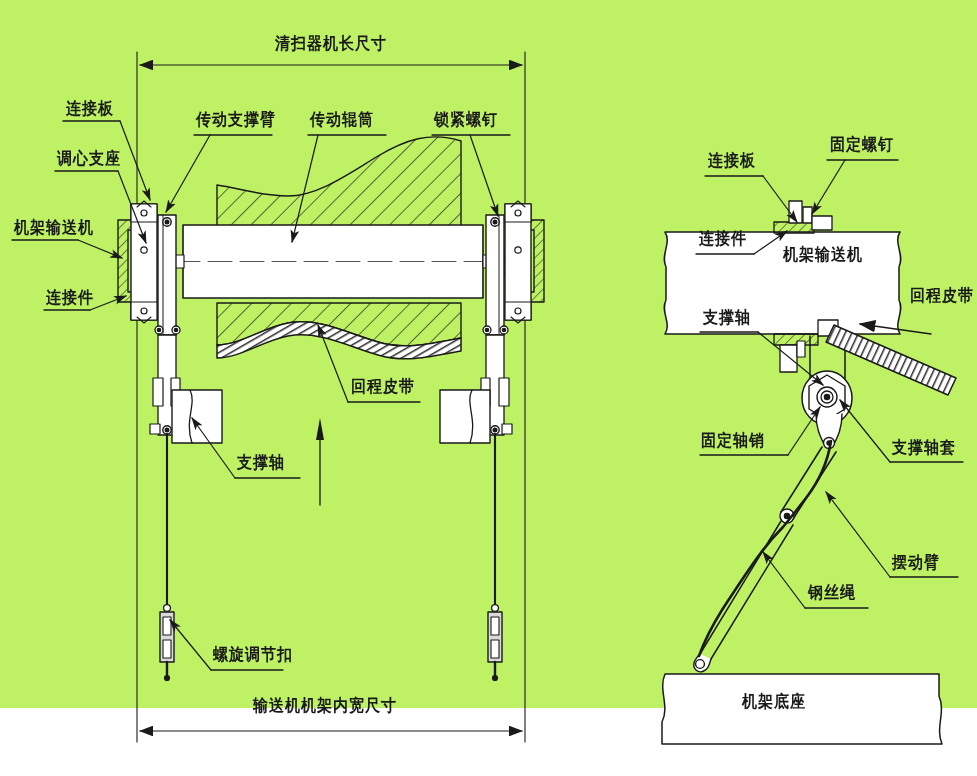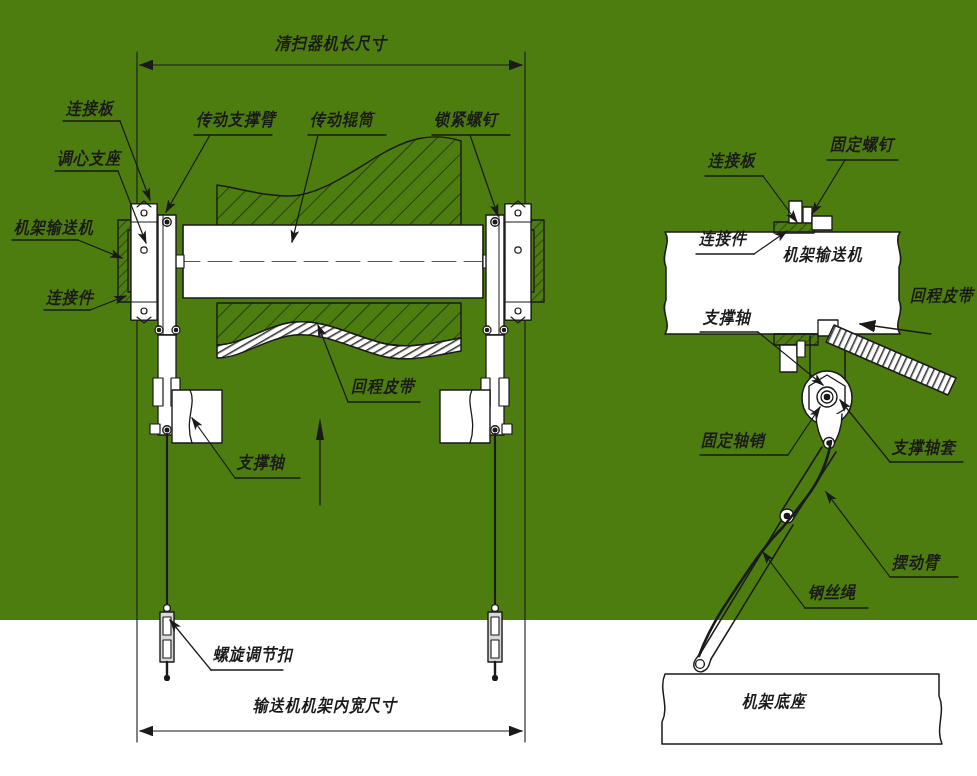--- a/index.html
+++ b/index.html
@@ -1,21 +1,21 @@
 <!DOCTYPE html>
 <html><head>
 <meta charset="utf-8">
 <style>
   html,body{margin:0;padding:0;background:#ffffff;}
   body{
     width:977px;height:776px;overflow:hidden;
     font-family:"DejaVu Sans","Liberation Sans",sans-serif;
     color:#111;
   }
-  #stage{position:relative;width:977px;height:620px;background:#4d7c0f;font-style:italic;}
+  #stage{position:relative;width:977px;height:708px;background:#bef264;}
   svg.draw{position:absolute;left:0;top:0;width:977px;height:776px;}
   .lbl{
     position:absolute;
     font-family:"DejaVu Sans","Liberation Sans",sans-serif;
     font-size:15px;
     font-weight:700;
     color:#1a1a1a;
     white-space:nowrap;
     letter-spacing:1px;
     line-height:1;

